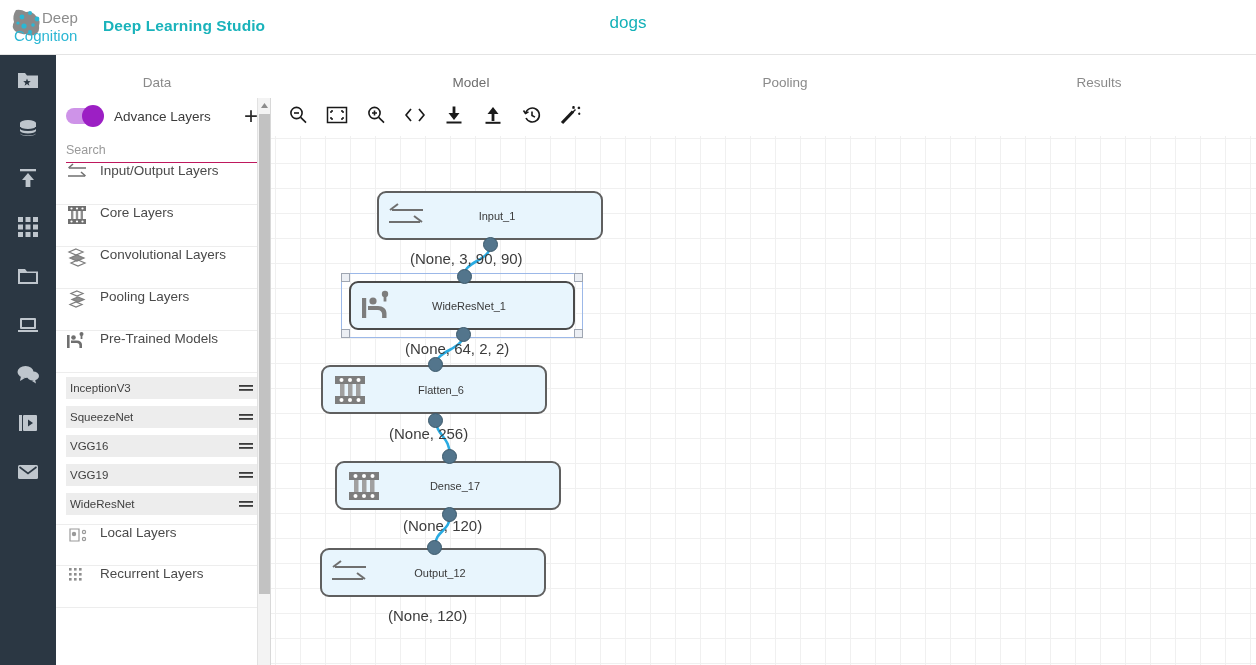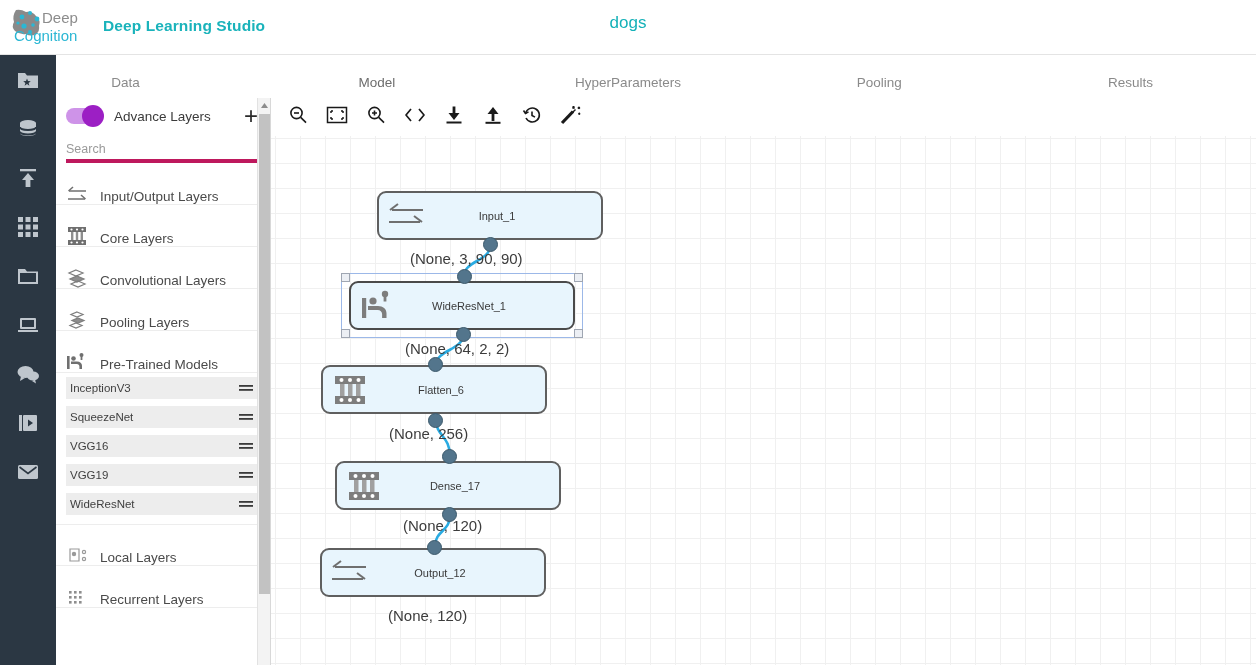--- a/index.html
+++ b/index.html
@@ -70,28 +70,28 @@
     position: absolute; right: -2px; top: -3px; width: 22px; height: 22px;
     border-radius: 50%; background: #9c1fc4;
   }
   .adv-label { margin-left: 12px; font-size: 13.5px; color: #3b3b3b; }
   .plus-btn {
     margin-left: auto; font-size: 24px; color: #2a2a2a; line-height: 18px;
     cursor: pointer; font-weight: 300;
   }
   .search-wrap { padding: 4px 10px 0 10px; }
   .search-input {
-    width: 100%; border: none; border-bottom: 4px solid #be185d;
+    width: 100%; border: none; border-bottom: 1px solid #be185d;
     height: 25px; font-size: 12.5px; color: #777; outline: none;
     font-family: "Liberation Sans", sans-serif; background: transparent;
   }
   .search-input::placeholder { color: #9a9a9a; }
 
   .cat {
-    height: 42px; display: flex; align-items: flex-end; padding-left: 10px;
+    height: 42px; display: flex; align-items: flex-start; padding-left: 10px;
     border-bottom: 1px solid #ededed; cursor: pointer;
   }
   .cat .ic { width: 30px; flex: none; display: flex; align-items: center; }
   .cat .lbl { font-size: 13.5px; color: #4a4a4a; margin-left: 4px; }
 
   .model-list { padding: 4px 8px 2px 10px; }
   .model-item {
     height: 22px; margin-bottom: 7px; background: #ededed;
     display: flex; align-items: center; padding: 0 8px 0 4px;
     font-size: 11.5px; color: #3f3f3f; cursor: pointer;
@@ -189,21 +189,20 @@
         <text x="4" y="35" font-family="Liberation Sans, sans-serif" font-size="15" fill="#2bb7d4">Cognition</text>
       </svg>
     </div>
     <div class="brand-title">Deep Learning Studio</div>
     <div class="project-title">dogs</div>
   </div>
 
   <div class="tabbar">
     <div class="tab">Data</div>
     <div class="tab active">Model</div>
-    <div class="tab">HyperParameters</div>
     <div class="tab">Pooling</div>
     <div class="tab">Results</div>
   </div>
 
   <div class="rail">
     <div class="rail-item">
       <span>
         <svg width="24" height="24" viewBox="0 0 24 24">
             <path d="M2 5h7l2 2.5h11V20H2z" fill="#bfc6cd"></path>
             <path d="M11 10.5l1 2.6 2.8.1-2.2 1.8.8 2.7-2.4-1.6-2.4 1.6.8-2.7-2.2-1.8 2.8-.1z" fill="#2b3743"></path>

